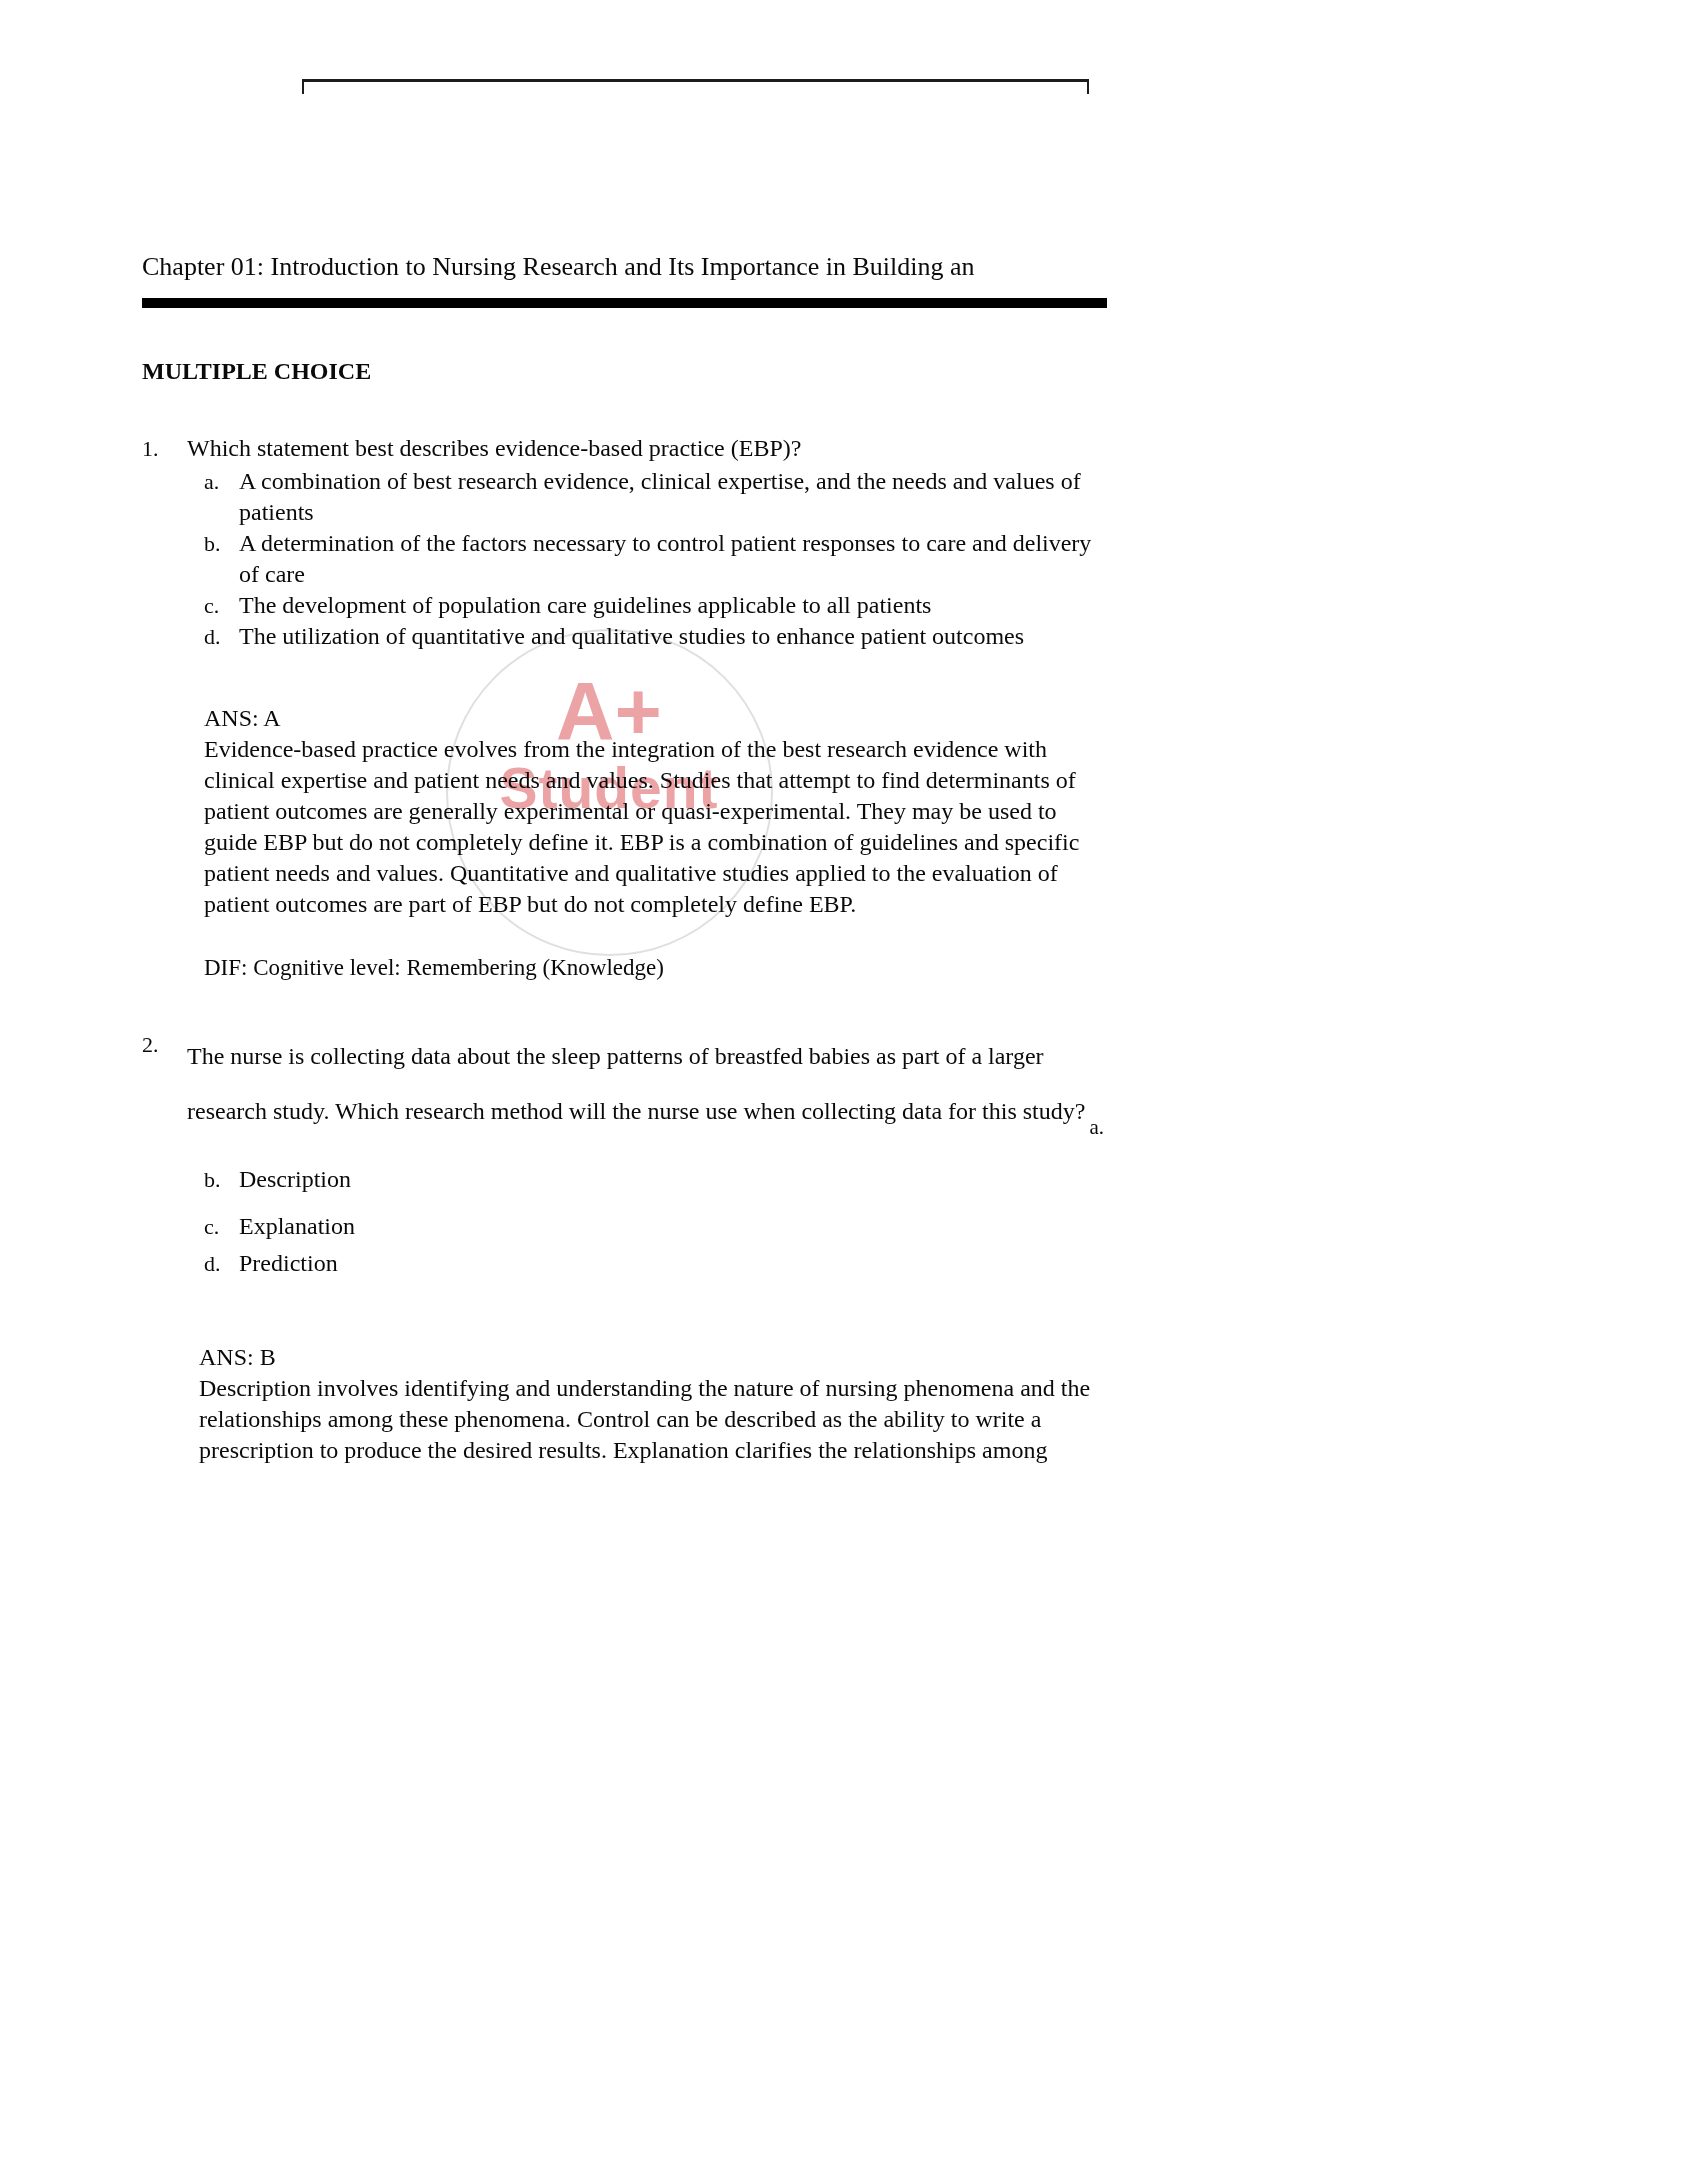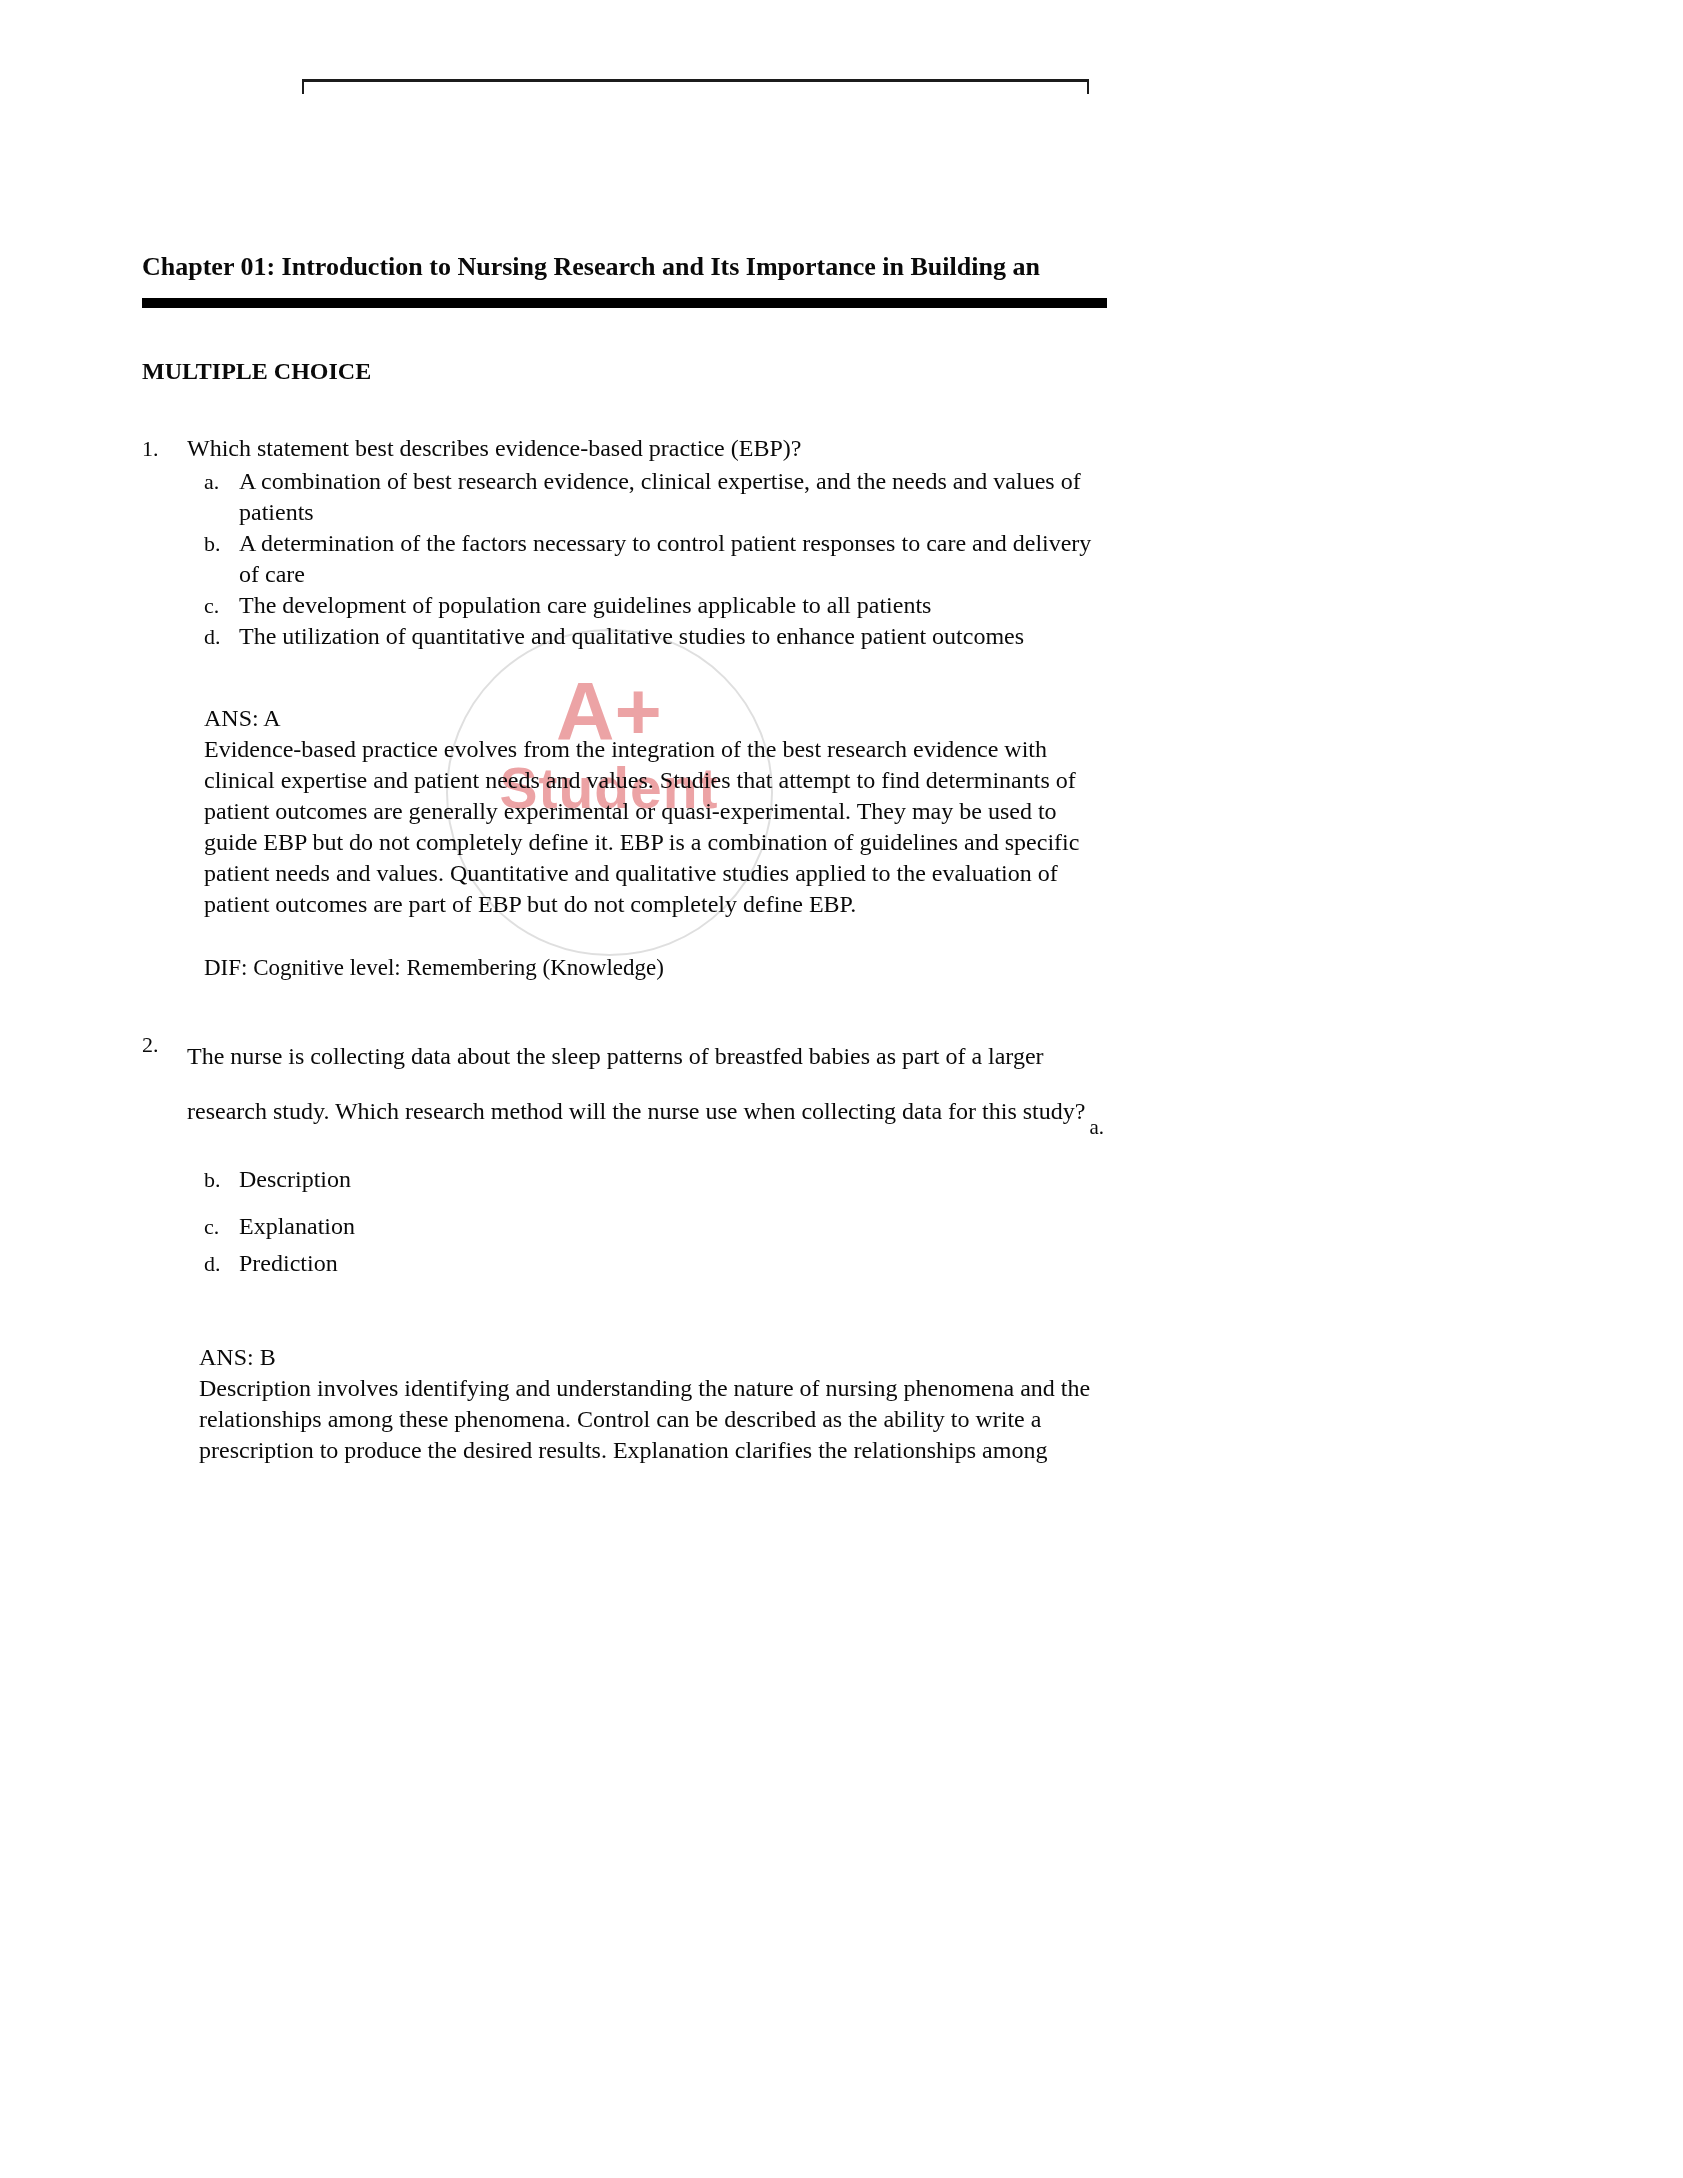--- a/index.html
+++ b/index.html
@@ -64,21 +64,21 @@
     z-index: 2;
     width: 965px;
     margin-left: 142px;
     padding-top: 250px;
     font-size: 24px;
     line-height: 31px;
   }
 
   .title-line {
     font-size: 26px;
-    font-weight: bold;
+    font-weight: normal;
     line-height: 34px;
   }
   .title-bar {
     height: 10px;
     background: #000;
     margin-top: 14px;
   }
   .section-heading {
     margin-top: 48px;
     font-size: 24px;

